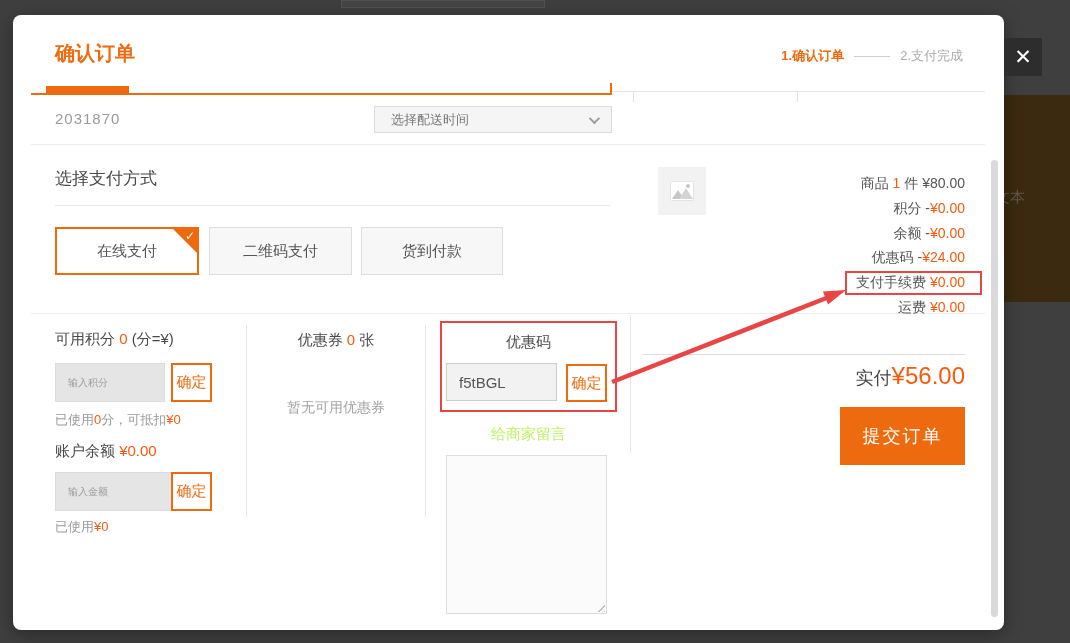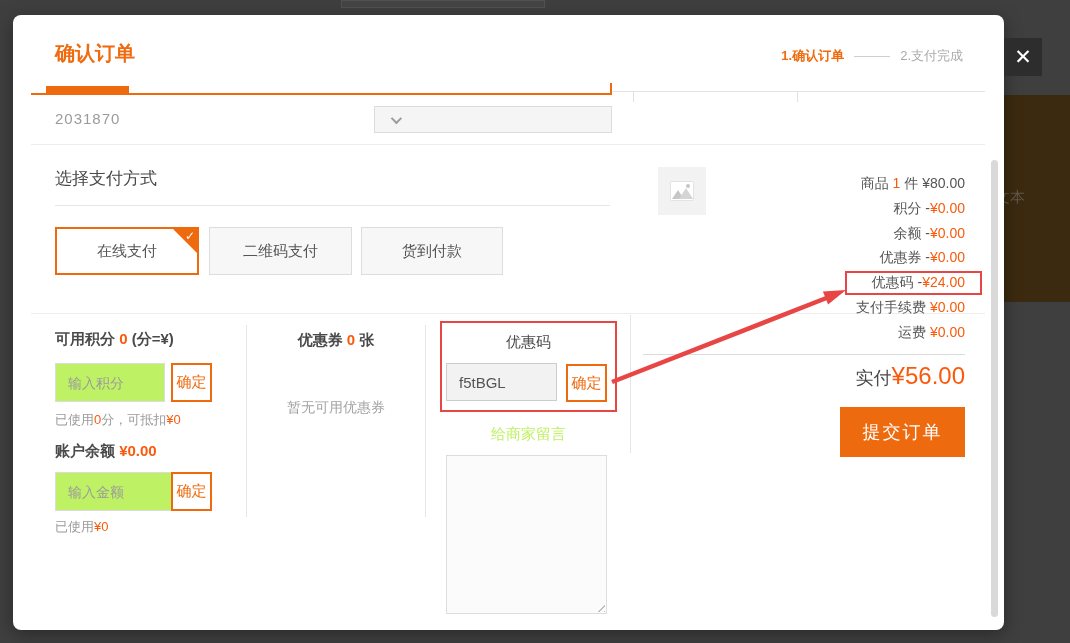--- a/index.html
+++ b/index.html
@@ -53,25 +53,25 @@
   .tab{top:227px;height:48px;display:flex;align-items:center;justify-content:center;
     font-size:15px;color:#555;cursor:pointer;}
   .tab-selected{left:55px;width:144px;background:#fff;border:2px solid #ee6a0e;position:absolute;}
   .tab-plain{background:#f7f7f7;border:1px solid #dddddd;}
   .tab2{left:209px;width:143px;}
   .tab3{left:361px;width:142px;}
   .tab-corner{position:absolute;top:-2px;right:-2px;width:0;height:0;
     border-top:28px solid #ee6a0e;border-left:28px solid transparent;}
   .tab-check{position:absolute;top:0;right:2px;color:#fff;font-size:12px;font-weight:700;}
 
-  .field-label{font-size:15px;color:#4a4a4a;font-weight:bold;}
+  .field-label{font-size:15px;color:#4a4a4a;}
   .orange-txt{color:#f95a0b;}
   .gray-note{font-size:13px;color:#9b9b9b;}
 
-  .mini-input{background:#bef264;border:1px solid #dcdcdc;font-size:14px;color:#555;padding:0 12px;outline:none;}
+  .mini-input{background:#e5e5e5;border:1px solid #dcdcdc;font-size:10px;color:#555;padding:0 12px;outline:none;}
   .mini-input::placeholder{color:#9b9b9b;}
   .confirm-btn{background:#fff;border:2px solid #ee6a0e;color:#ee6a0e;font-size:15px;
     display:flex;align-items:center;justify-content:center;cursor:pointer;padding:0;}
 
   .in1{left:55px;top:363px;width:110px;height:39px;}
   .btn1{left:171px;top:363px;width:41px;height:39px;}
   .in2{left:55px;top:472px;width:126px;height:39px;}
   .btn2{left:171px;top:472px;width:41px;height:39px;}
 
   .coupon-title{left:247px;top:331px;width:178px;text-align:center;}
@@ -98,21 +98,21 @@
   .ph-mt2{position:absolute;bottom:2px;left:9px;width:0;height:0;border-left:7px solid transparent;border-right:7px solid transparent;border-bottom:11px solid #d4d4d4;}
   .ph-dot{position:absolute;top:3px;right:4px;width:4px;height:4px;border-radius:50%;background:#c6c6c6;}
 
   
   .summary{left:650px;top:171px;width:315px;text-align:right;font-size:14px;color:#555;}
   .sum-row{height:24.8px;line-height:24.8px;}
   .sum-divider{left:643px;top:354px;width:322px;height:1px;background:#dcdcdc;}
   .total{left:650px;top:362px;width:315px;text-align:right;}
   .total-label{font-size:18px;color:#4a4a4a;}
   .total-value{font-size:24px;color:#f95a0b;}
-  .submit-btn{left:840px;top:407px;width:125px;height:50px;background:#ee6a0e;color:#fff;font-size:18px;
+  .submit-btn{left:840px;top:407px;width:125px;height:58px;background:#ee6a0e;color:#fff;font-size:18px;
     letter-spacing:2px;display:flex;align-items:center;justify-content:center;cursor:pointer;border:none;}
 
   .scrollbar-thumb{left:991px;top:160px;width:7px;height:457px;background:#d9d9d9;border-radius:4px;}
 
   .arrow-svg{left:600px;top:275px;width:256px;height:118px;pointer-events:none;}
 </style>
 </head>
 <body>
 
 <div class="stage">
@@ -138,20 +138,21 @@
   <div class="abs frag-orange-line"></div>
   <div class="abs frag-orange-tick"></div>
   <div class="abs frag-orange-bar"></div>
   <div class="abs frag-gray-line"></div>
   <div class="abs frag-gray-tick1"></div>
   <div class="abs frag-gray-tick2"></div>
 
   <div class="abs order-note nowrap">2031870</div>
 
   <div class="abs select">
+    <span class="select-label nowrap">选择配送时间</span>
     <span class="chevron"></span>
   </div>
 
   <div class="abs divider-h div1"></div>
 
   <div class="abs section-title nowrap">选择支付方式</div>
   <div class="abs pay-line"></div>
 
   <div class="abs tab tab-selected">
     <span class="nowrap">在线支付</span>
@@ -231,23 +232,20 @@
       <span>件</span>
       <span>¥80.00</span>
     </div>
     <div class="sum-row nowrap">
       <span>积分 -</span><span class="orange-txt">¥0.00</span>
     </div>
     <div class="sum-row nowrap">
       <span>余额 -</span><span class="orange-txt">¥0.00</span>
     </div>
     <div class="sum-row nowrap">
-      <span>优惠券 -</span><span class="orange-txt">¥0.00</span>
-    </div>
-    <div class="sum-row nowrap">
       <span>优惠码 -</span><span class="orange-txt">¥24.00</span>
     </div>
     <div class="sum-row nowrap">
       <span>支付手续费 </span><span class="orange-txt">¥0.00</span>
     </div>
     <div class="sum-row nowrap">
       <span>运费 </span><span class="orange-txt">¥0.00</span>
     </div>
   </div>
 

